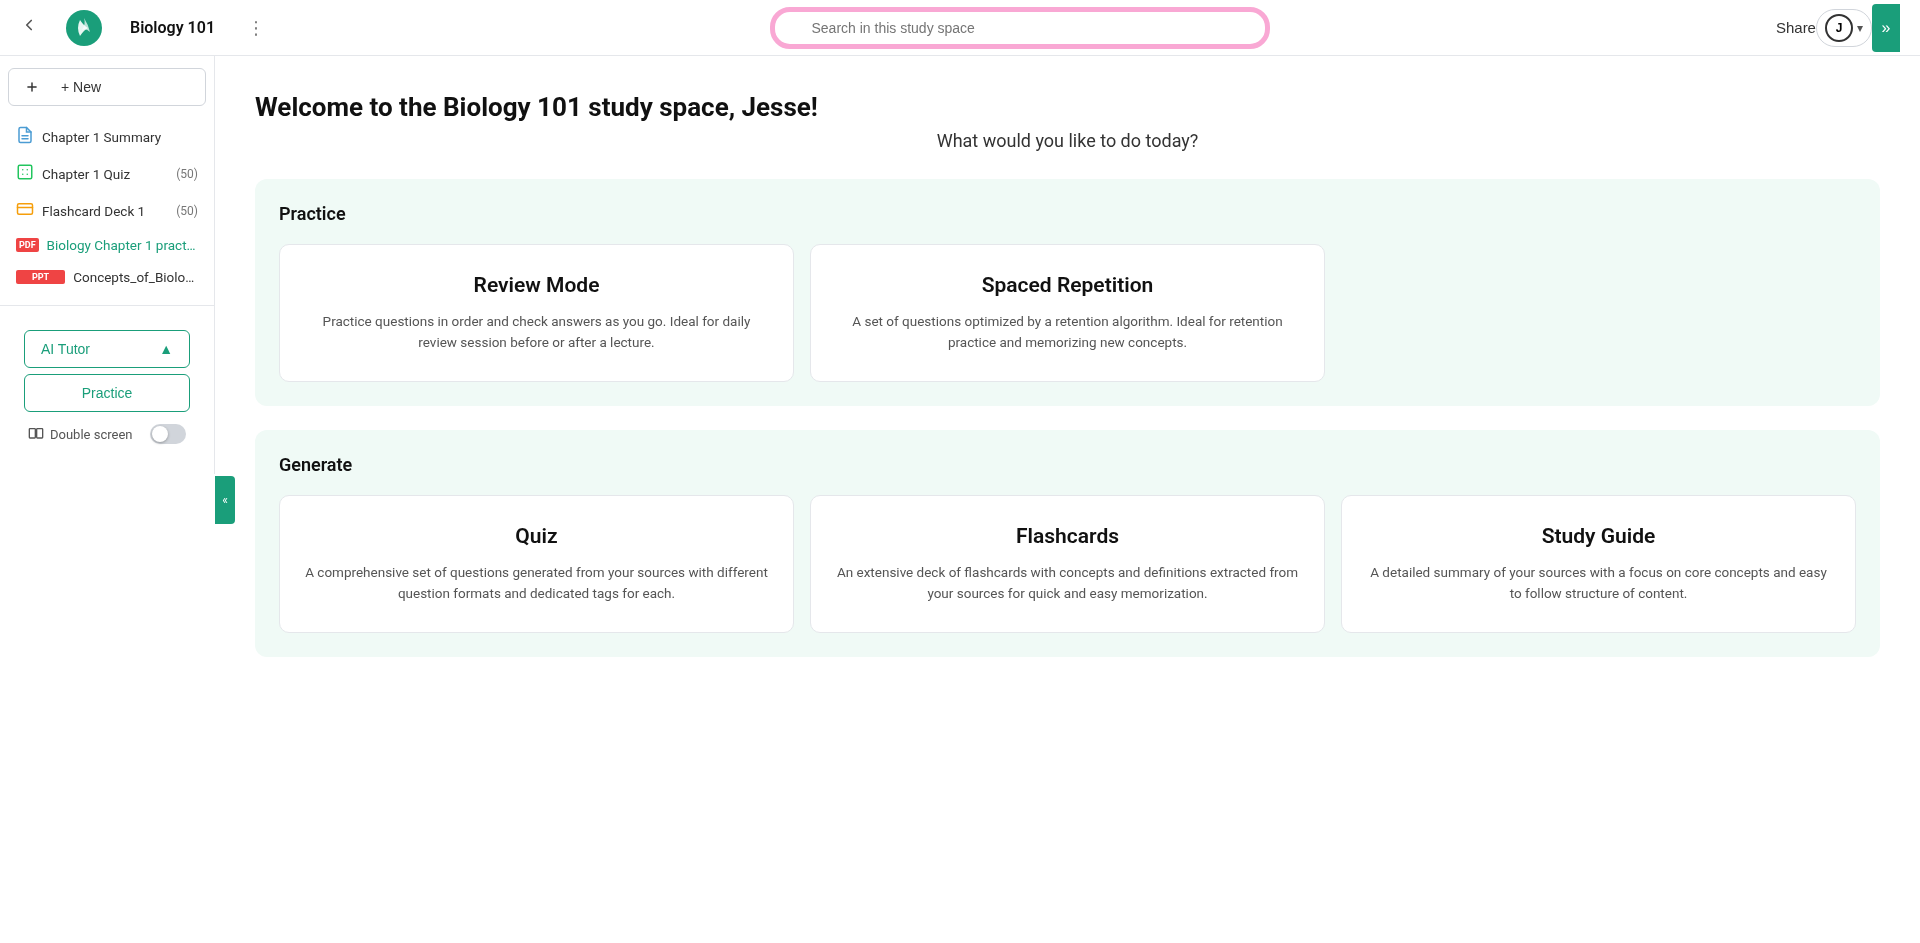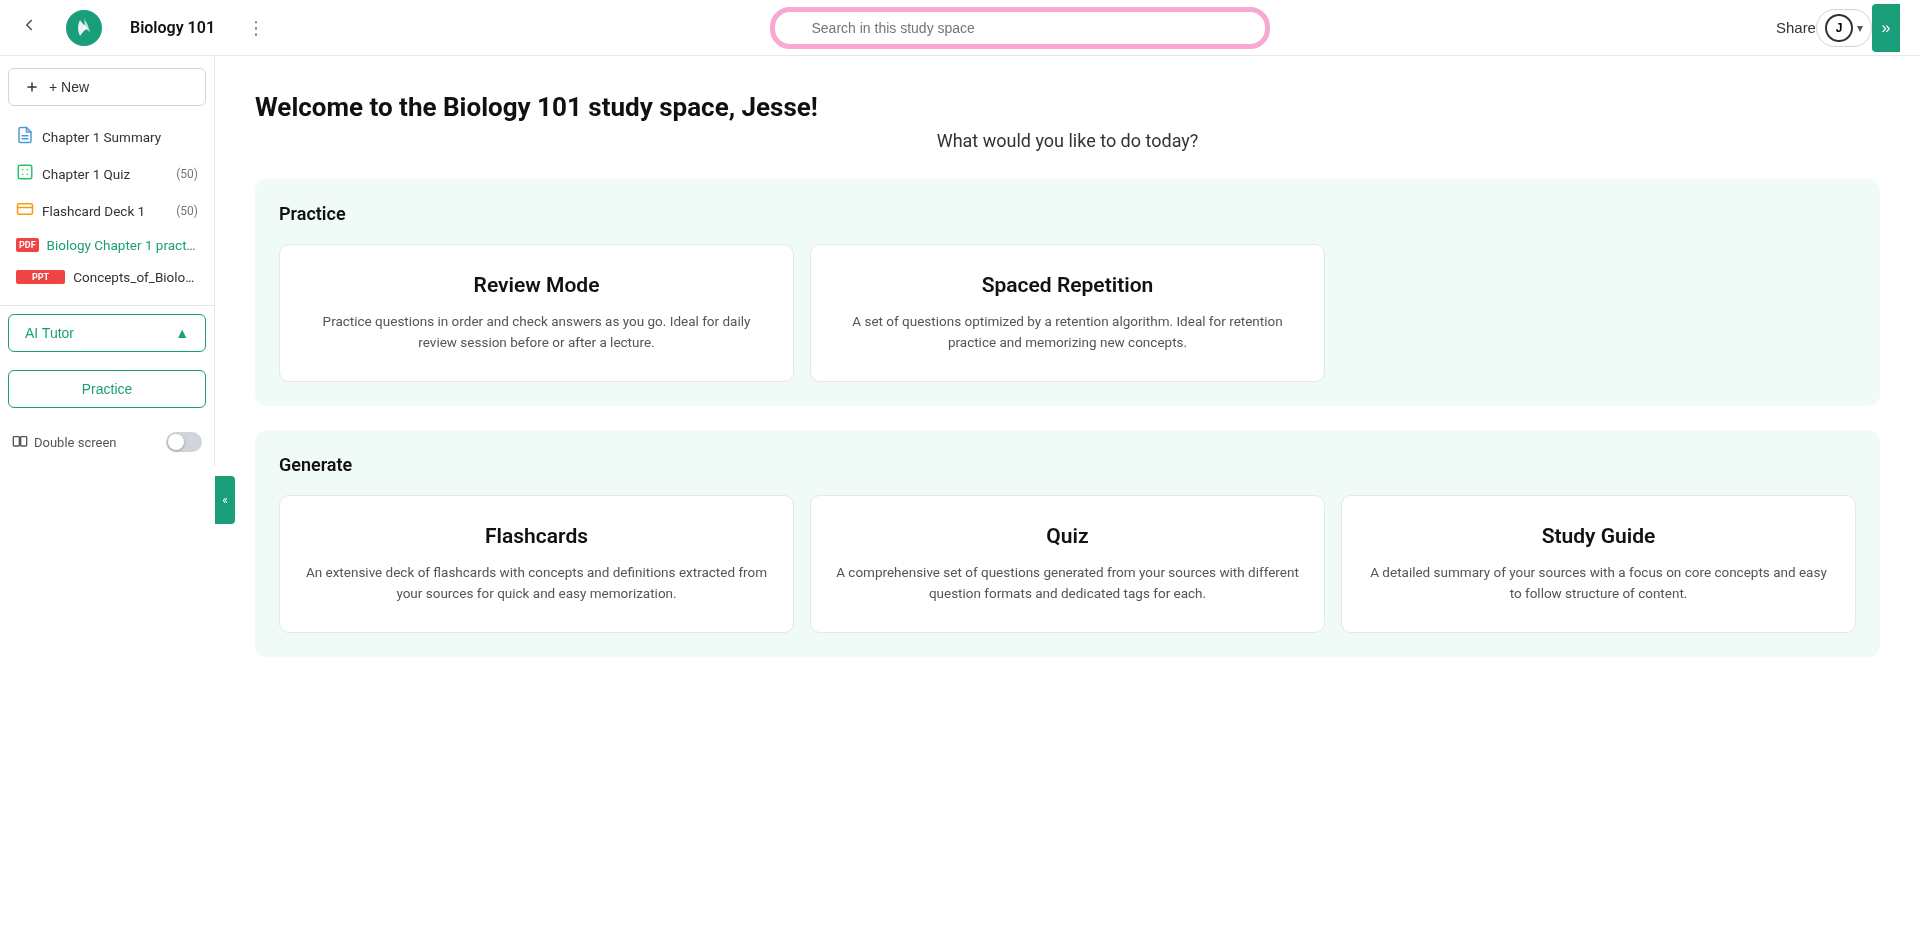--- a/index.html
+++ b/index.html
@@ -49,35 +49,35 @@
     
     .layout { display: flex; flex: 1; overflow: hidden; }
 
     
     .sidebar {
       width: 215px; flex-shrink: 0; border-right: 1px solid #e5e7eb;
       display: flex; flex-direction: column; background: #fff; overflow: hidden;
     }
     .sidebar-content { flex: 1; overflow-y: auto; padding: 12px 8px; }
     .new-btn {
-      display: flex; align-items: center; gap: 10px; width: 100%;
+      display: flex; align-items: center; gap: 22px; width: 100%;
       padding: 10px 16px; border: 1px solid #d1d5db; border-radius: 6px;
       background: #fff; cursor: pointer; font-size: 14px; font-weight: 500; color: #333;
       margin-bottom: 12px;
     }
     .sidebar-item {
       display: flex; align-items: center; padding: 8px 8px; cursor: pointer;
       border-radius: 6px; gap: 8px; color: #333; font-size: 13.5px;
     }
     .sidebar-item.active { color: #1a9e7a; }
     .sidebar-item-label { flex: 1; white-space: nowrap; overflow: hidden; text-overflow: ellipsis; }
     .sidebar-item-count { color: #777; font-size: 12px; flex-shrink: 0; }
 
     .sidebar-bottom {
-      padding: 8px; border-top: 1px solid #e5e7eb; display: flex; flex-direction: column; gap: 18px;
+      padding: 24px; border-top: 1px solid #e5e7eb; display: flex; flex-direction: column; gap: 6px;
     }
     .ai-tutor-btn {
       display: flex; align-items: center; justify-content: space-between;
       padding: 10px 16px; border: 1px solid #1a9e7a; border-radius: 6px;
       background: #fff; cursor: pointer; font-size: 14px; color: #1a9e7a; font-weight: 500;
     }
     .practice-btn {
       padding: 10px 16px; border: 1px solid #1a9e7a; border-radius: 6px;
       background: #fff; cursor: pointer; font-size: 14px; color: #1a9e7a; font-weight: 500; text-align: center;
     }
@@ -257,28 +257,28 @@
           <div class="option-card-title">Spaced Repetition</div>
           <div class="option-card-desc">A set of questions optimized by a retention algorithm. Ideal for retention practice and memorizing new concepts.</div>
         </div>
       </div>
     </div>
 
     <div class="section-card">
       <div class="section-title">Generate</div>
       <div class="cards-row">
         <div class="option-card">
+          <div class="option-card-title">Quiz</div>
+          <div class="option-card-desc">A comprehensive set of questions generated from your sources with different question formats and dedicated tags for each.</div>
+        </div>
+        <div class="option-card">
           <div class="option-card-title">Flashcards</div>
           <div class="option-card-desc">An extensive deck of flashcards with concepts and definitions extracted from your sources for quick and easy memorization.</div>
         </div>
         <div class="option-card">
-          <div class="option-card-title">Quiz</div>
-          <div class="option-card-desc">A comprehensive set of questions generated from your sources with different question formats and dedicated tags for each.</div>
-        </div>
-        <div class="option-card">
           <div class="option-card-title">Study Guide</div>
           <div class="option-card-desc">A detailed summary of your sources with a focus on core concepts and easy to follow structure of content.</div>
         </div>
       </div>
     </div>
   </div>
 
 </div>
 
 </body></html>

